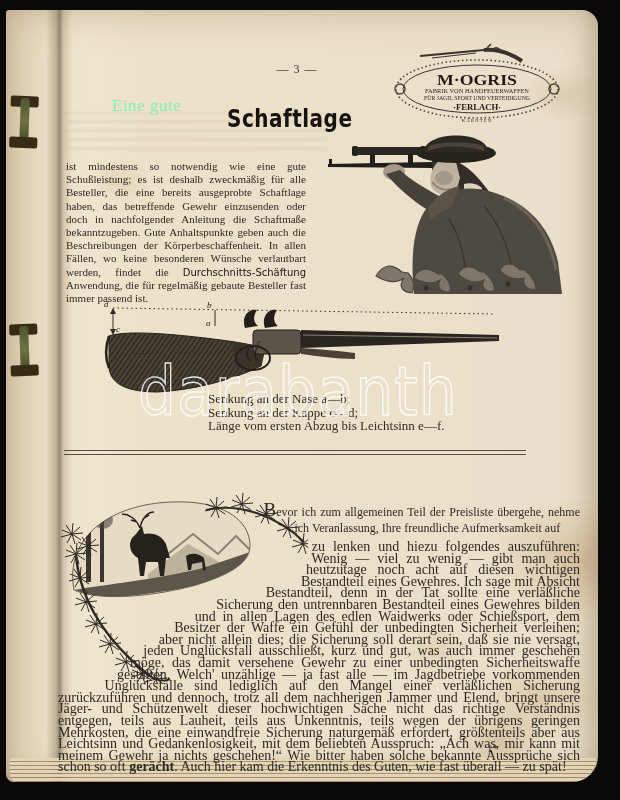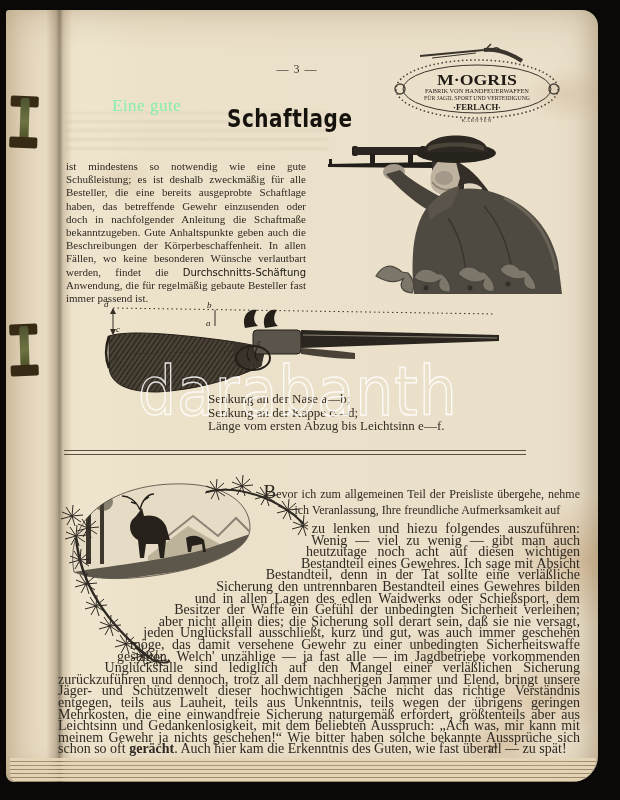--- a/index.html
+++ b/index.html
@@ -40,21 +40,21 @@
   .bsans{font-family:"DejaVu Sans",sans-serif;font-weight:normal;font-size:10px;color:#17140f;}
   .bleed{position:absolute;left:66px;top:112px;width:262px;height:38px;opacity:.5;filter:blur(1px);
     background:repeating-linear-gradient(0deg,rgba(125,115,98,.18) 0 3px,transparent 3px 9px);}
   .caption{position:absolute;left:208px;top:392px;font-size:13px;line-height:13.5px;color:#332d25;}
   .divider{position:absolute;left:64px;top:450px;width:462px;height:3px;
     border-top:1.2px solid #57503f;border-bottom:1.2px solid #57503f;}
   .watermark{position:absolute;left:138px;top:352px;z-index:30;pointer-events:none;
     font-family:"DejaVu Sans",sans-serif;font-size:60px;letter-spacing:1px;
     transform:scaleY(1.12);transform-origin:top left;color:transparent;
     -webkit-text-stroke:1.3px rgba(255,255,255,.85);}
-  .sich{position:absolute;left:58px;top:474px;width:522px;}
+  .sich{position:absolute;left:58px;top:492px;width:522px;}
   .vignette{float:left;width:250px;height:192px;margin-right:6px;
     shape-outside:polygon(0 0,60% 0,74% 6%,78% 18%,96% 30%,92% 42%,60% 52%,44% 64%,30% 78%,20% 90%,12% 100%,0 100%);
     shape-margin:8px;}
   .intro{margin:12px 0 0;font-size:12px;line-height:16px;text-align:justify;color:#2e2922;}
   .intro::first-letter{font-size:19px;line-height:12px;}
   .title2{margin:8px 0 2px;text-align:center;}
   .title2 span{display:inline-block;transform:scaleY(1.25);transform-origin:center top;
     font-family:"DejaVu Sans",sans-serif;font-weight:bold;font-size:16px;
     letter-spacing:.5px;color:#16130e;}
   .body2{margin:5px 0 0;font-size:14px;line-height:11.6px;text-align:justify;color:#2e2922;}

